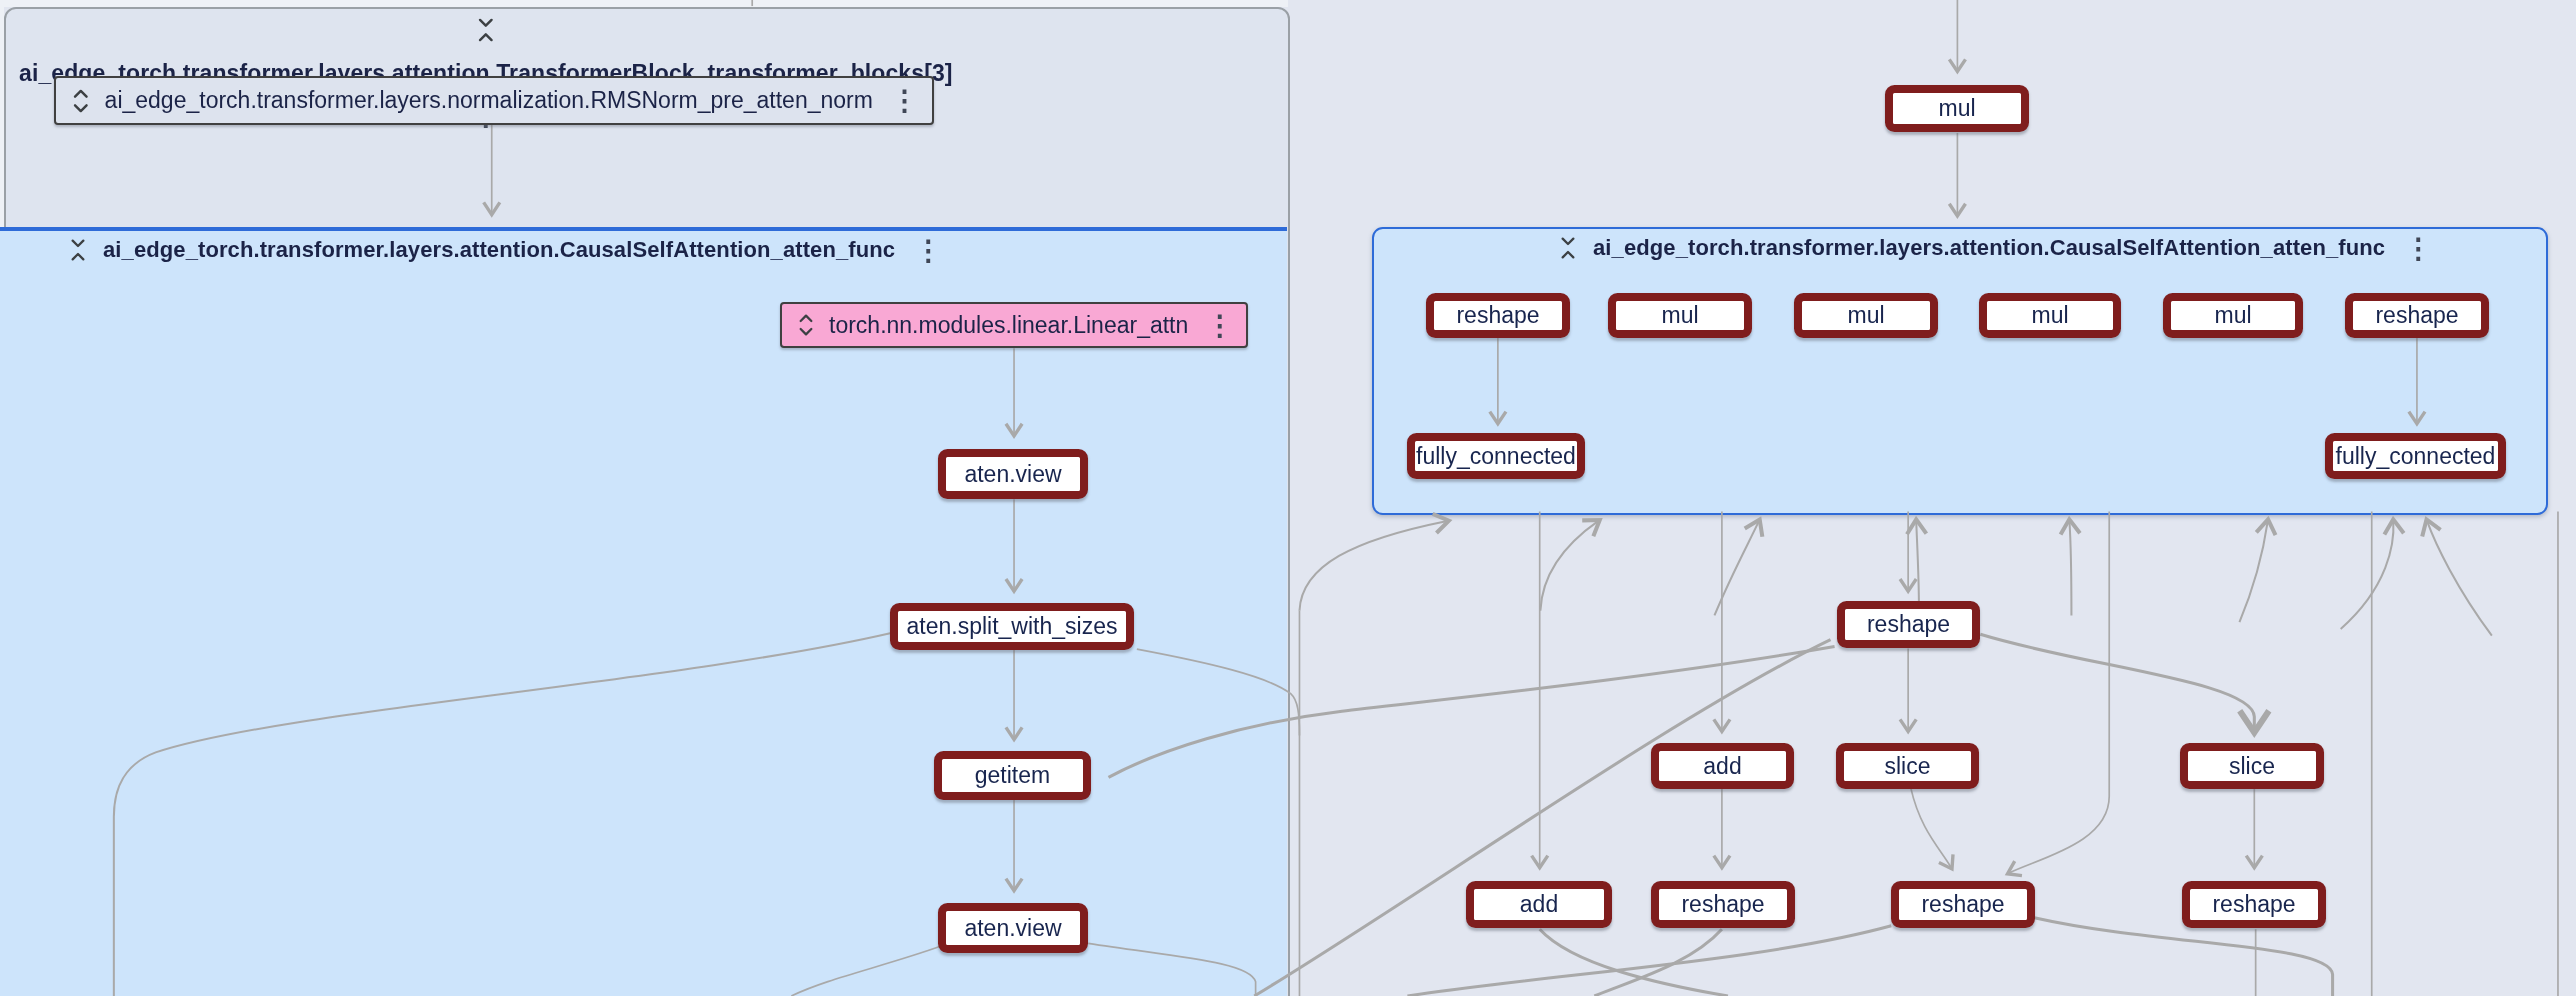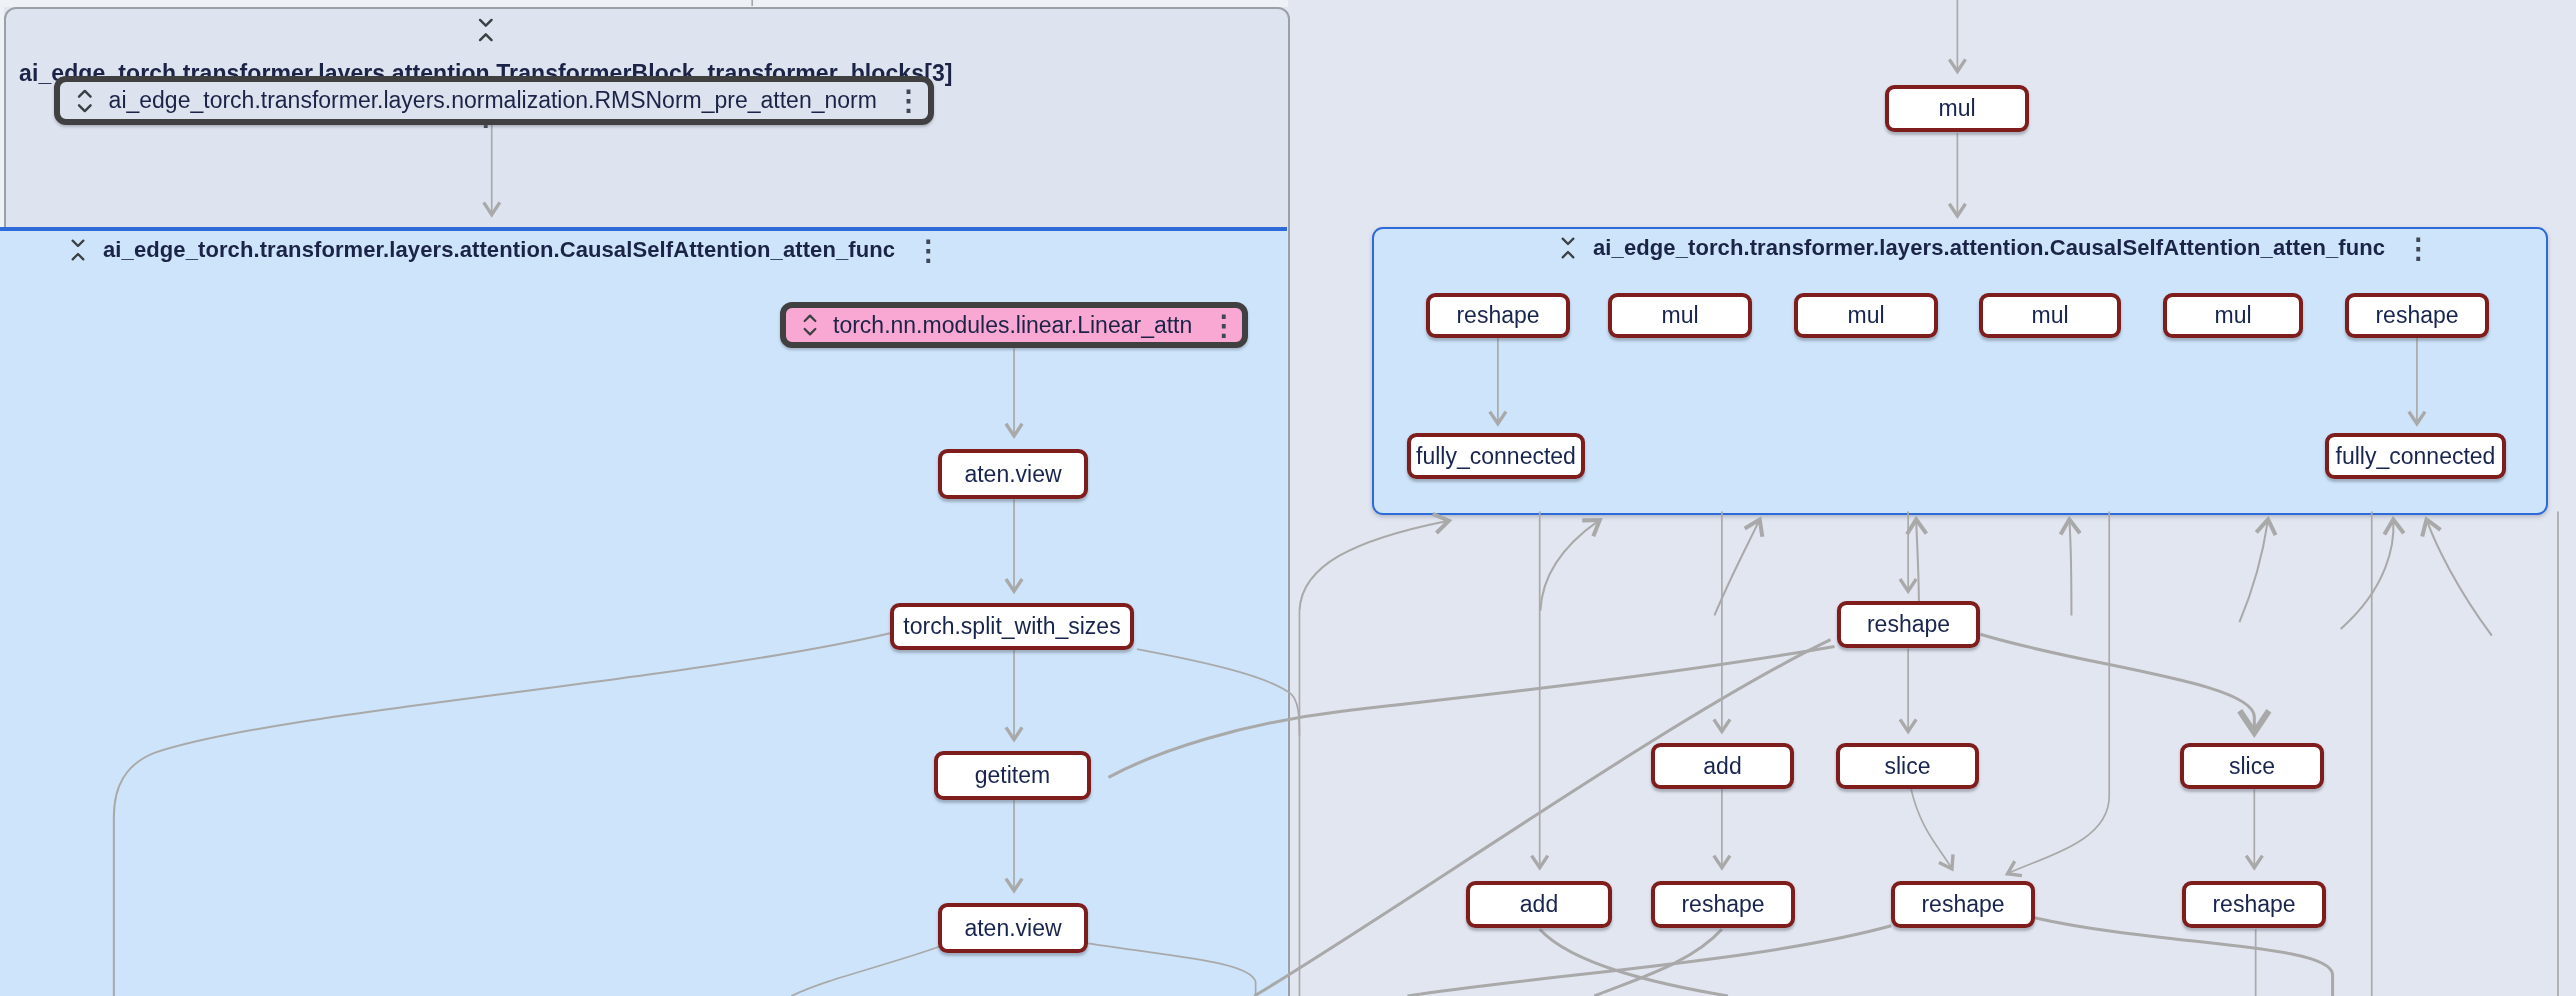--- a/index.html
+++ b/index.html
@@ -37,31 +37,31 @@
   }
   .grp-header .title{letter-spacing:0.1px;}
   .kebab{
     font-size:28px;line-height:27px;color:#3f4656;font-weight:700;
     padding:0 4px;user-select:none;
   }
   .fold-icon svg{display:block;}
   
   .module{
     display:flex;align-items:center;gap:13.5px;justify-content:flex-start;
-    background:#dde3ee;border:6px solid #404040;border-radius:12px;
+    background:#dde3ee;border:2px solid #404040;border-radius:4px;
     font-size:23px;font-weight:500;color:#1b2347;
     padding:0 13.5px;box-sizing:border-box;white-space:nowrap;
     box-shadow:0 2px 2.7px rgba(100,106,120,.4);
     z-index:3;
   }
   .module.linear{background:#f9a8d4;}
   .module .mlabel{flex:1;text-align:center;}
   
   .op{
-    background:#ffffff;border:4px solid #7f1d1d;border-radius:9.5px;
+    background:#ffffff;border:8px solid #7f1d1d;border-radius:9.5px;
     display:flex;align-items:center;justify-content:center;
     font-size:23px;font-weight:500;color:#18254e;white-space:nowrap;
     box-shadow:0 2.7px 2.7px rgba(100,106,120,.45);
     box-sizing:border-box;
     z-index:3;
   }
   #edges{position:absolute;left:0;top:0;z-index:2;}
   #edges path{fill:none;stroke:#a9a9a9;stroke-width:2.5;}
   #edges path.w3{stroke-width:3;}
   #edges path.w4{stroke-width:4.5;}
@@ -168,21 +168,21 @@
     </svg>
   </span>
   <span class="mlabel">torch.nn.modules.linear.Linear_attn</span>
   <span class="kebab">⋮</span>
 </div>
 
 <div class="abs op" style="left:938px;top:449px;width:150px;height:50px;">
   <span>aten.view</span>
 </div>
 <div class="abs op" style="left:890px;top:603px;width:244px;height:47px;">
-  <span>torch.split_with_sizes</span>
+  <span>aten.split_with_sizes</span>
 </div>
 <div class="abs op" style="left:934px;top:751px;width:157px;height:49px;">
   <span>getitem</span>
 </div>
 <div class="abs op" style="left:938px;top:903px;width:150px;height:50px;">
   <span>aten.view</span>
 </div>
 
 <div class="abs op" style="left:1885px;top:85px;width:144px;height:47px;">
   <span>mul</span>

